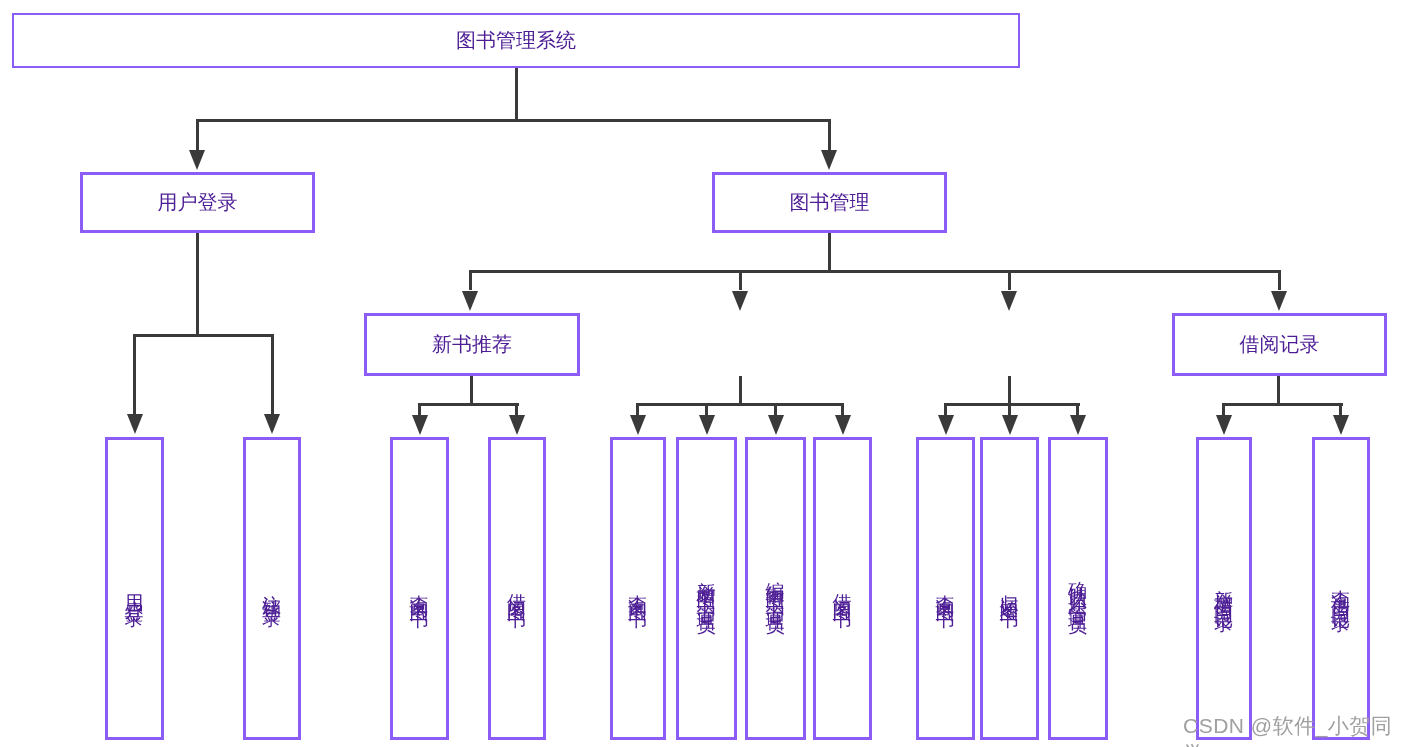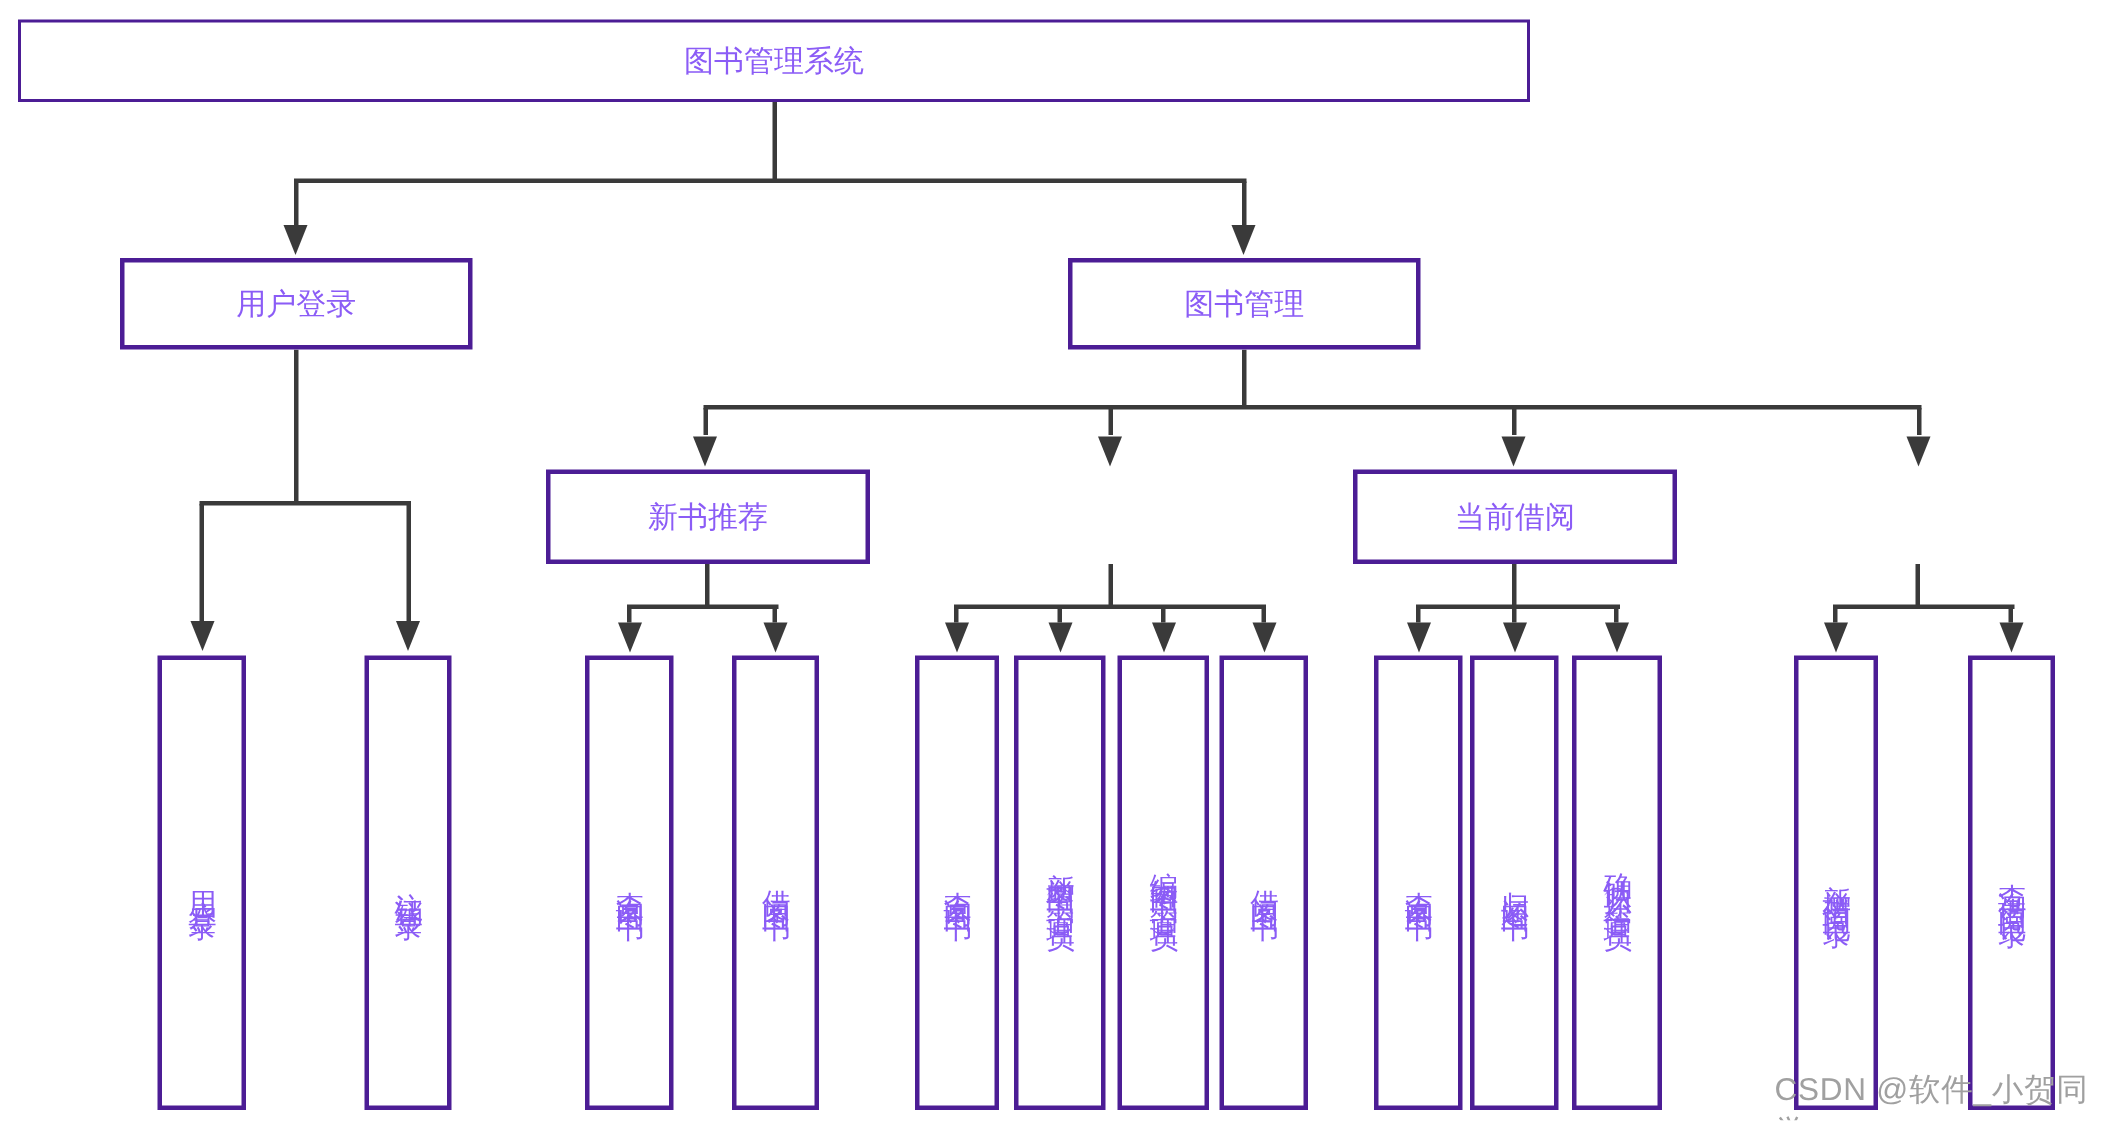--- a/index.html
+++ b/index.html
@@ -1,20 +1,20 @@
 <!DOCTYPE html>
 <html><head>
 <meta charset="utf-8">
 <style>
   html,body{margin:0;padding:0;background:#ffffff;}
   body{font-family:"Liberation Sans",sans-serif;}
   .canvas{position:relative;width:1405px;height:747px;background:#ffffff;overflow:hidden;}
-  .box{position:absolute;box-sizing:border-box;border:3px solid #4c1d95;background:#ffffff;
+  .box{position:absolute;box-sizing:border-box;border:3px solid #8b5cf6;background:#ffffff;
        display:flex;align-items:center;justify-content:center;
-       color:#8b5cf6;font-size:20px;white-space:nowrap;}
+       color:#4c1d95;font-size:20px;white-space:nowrap;}
   .root{border-width:2px;}
   .vbox{writing-mode:vertical-rl;text-orientation:mixed;font-size:19px;
         letter-spacing:5px;line-height:1;white-space:normal;}
   .vline{position:absolute;width:3px;background:#3a3a3a;}
   .hline{position:absolute;height:3px;background:#3a3a3a;}
   .arrow{position:absolute;width:0;height:0;
          border-left:8px solid transparent;border-right:8px solid transparent;
          border-top:20px solid #3a3a3a;}
   .watermark{position:absolute;color:#a0a0a0;font-size:21px;letter-spacing:0.5px;}
 </style>
@@ -83,21 +83,21 @@
   <div class="arrow" style="left:1216px;top:415px;"></div>
   <div class="vline" style="left:1339px;top:405px;height:10px;"></div>
   <div class="arrow" style="left:1333px;top:415px;"></div>
 
   <div class="box root" style="left:12px;top:13px;width:1008px;height:55px;">图书管理系统</div>
 
   <div class="box" style="left:80px;top:172px;width:235px;height:61px;">用户登录</div>
   <div class="box" style="left:364px;top:313px;width:216px;height:63px;">新书推荐</div>
 
   <div class="box" style="left:712px;top:172px;width:235px;height:61px;">图书管理</div>
-  <div class="box" style="left:902px;top:313px;width:216px;height:63px;">当前借阅</div>
+  <div class="box" style="left:1172px;top:313px;width:215px;height:63px;">借阅记录</div>
 
   <div class="box vbox" style="left:105px;top:437px;width:59px;height:303px;">用户登录</div>
   <div class="box vbox" style="left:243px;top:437px;width:58px;height:303px;">注销登录</div>
 
   <div class="box vbox" style="left:390px;top:437px;width:59px;height:303px;">查询图书</div>
   <div class="box vbox" style="left:488px;top:437px;width:58px;height:303px;">借阅图书</div>
 
   <div class="box vbox" style="left:610px;top:437px;width:56px;height:303px;">查询图书</div>
   <div class="box vbox" style="left:676px;top:437px;width:61px;height:303px;">新增图书（管理员）</div>
   <div class="box vbox" style="left:745px;top:437px;width:61px;height:303px;">编辑图书（管理员）</div>

